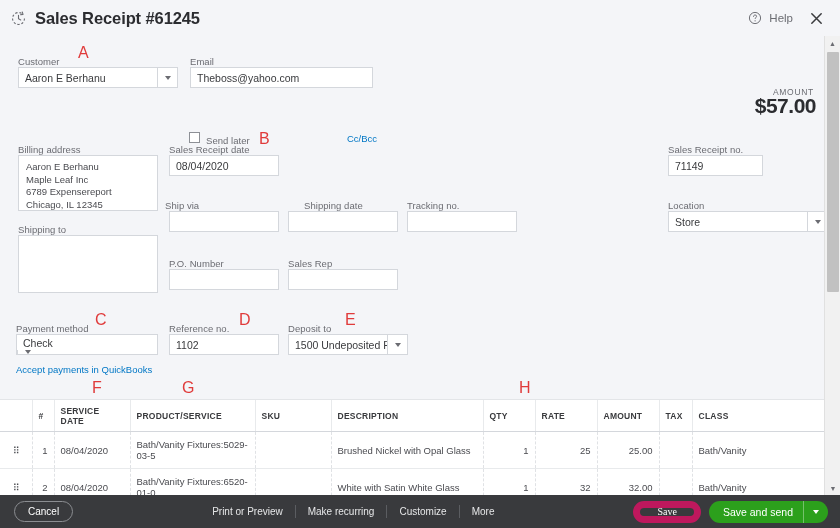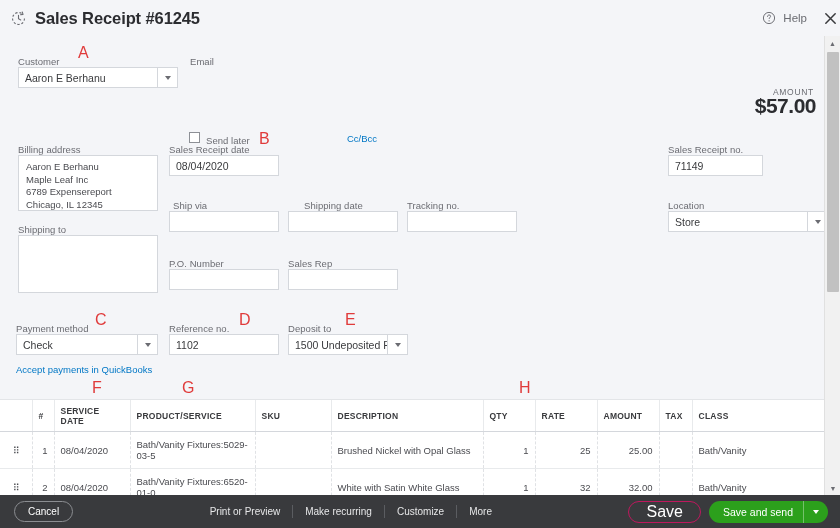--- a/index.html
+++ b/index.html
@@ -29,21 +29,21 @@
     display: flex; align-items: center; justify-content: center;
     color: #6b6c72;
   }
   .hdr-title {
     margin-left: 8px;
     font-size: 16.5px; font-weight: bold; letter-spacing: -0.1px;
     color: #2b2c30;
   }
   .hdr-right {
     margin-left: auto; display: flex; align-items: center; gap: 7px;
-    padding-right: 0; color: #6b6c72;
+    padding-right: 14px; color: #6b6c72;
   }
   .help-ico { width: 14px; height: 14px; display:block; }
   .help-txt { font-size: 11.5px; color: #6b6c72; }
   .close-x {
     width: 20px; height: 20px; margin-left: 6px;
     display: flex; align-items: center; justify-content: center;
     color: #393a3d;
   }
 
   
@@ -145,23 +145,23 @@
     background: transparent;
   }
   .mid-links { margin-left: auto; display: flex; align-items: center; }
   .mid-links .ml {
     color: #e6e7e8; font-size: 10px; padding: 0 12px;
     border-right: 1px solid #5b5d61; line-height: 13px;
   }
   .mid-links .ml:last-child { border-right: none; }
   .btn-save {
     margin-left: auto; height: 22px; padding: 0 17px;
-    border: 1px solid #be185d; border-radius: 11px;
-    color: #fff; font-size: 16px;
-    display: flex; align-items: center; background: transparent;
+    border: 7px solid #be185d; border-radius: 11px;
+    color: #fff; font-size: 10px;
+    display: flex; align-items: center; background: transparent; font-family: Liberation Serif, serif;
   }
   .btn-ss {
     margin-left: 8px; margin-right: 12px; height: 22px;
     border-radius: 11px; background: #2ca01c; color: #fff;
     font-size: 10.5px; display: flex; align-items: center;
   }
   .btn-ss .t { padding: 0 10px 0 14px; }
   .btn-ss .sep { width:1px; height:22px; background: rgba(255,255,255,.35); }
   .btn-ss .cv { padding: 0 9px; display:flex; align-items:center; }
   .caret-w {
@@ -221,38 +221,39 @@
 
     <div class="lbl" style="position:absolute; left:18px; top:20px;">Customer</div>
     <div class="dd" style="position:absolute; left:18px; top:31px; width:160px; height:21px;">
       <div class="val">Aaron E Berhanu</div>
       <div class="arw">
           <span class="caret"></span>
         </div>
     </div>
 
     <div class="lbl" style="position:absolute; left:190px; top:20px;">Email</div>
+    <div class="fld" style="position:absolute; left:190px; top:31px; width:183px; height:21px;">Theboss@yahoo.com</div>
 
     <span class="chk" style="position:absolute; left:189px; top:96px;"></span>
     <div class="lbl" style="position:absolute; left:206px; top:99px;">Send later</div>
     <div class="link" style="position:absolute; left:347px; top:97px;">Cc/Bcc</div>
 
     <div class="lbl" style="position:absolute; left:18px; top:108px;">Billing address</div>
     <div class="addrbox" style="left:18px; top:119px; width:140px; height:56px;">Aaron E Berhanu
 Maple Leaf Inc
 6789 Expensereport
 Chicago, IL  12345</div>
 
     <div class="lbl" style="position:absolute; left:18px; top:188px;">Shipping to</div>
     <div class="addrbox" style="left:18px; top:199px; width:140px; height:58px;"></div>
 
     <div class="lbl" style="position:absolute; left:169px; top:108px;">Sales Receipt date</div>
     <div class="fld" style="position:absolute; left:169px; top:119px; width:110px; height:21px;">08/04/2020</div>
 
-    <div class="lbl" style="position:absolute; left:173px; top:164px;">Ship via</div>
+    <div class="lbl" style="position:absolute; left:165px; top:164px;">Ship via</div>
     <div class="fld empty" style="position:absolute; left:169px; top:175px; width:110px; height:21px;"></div>
 
     <div class="lbl" style="position:absolute; left:304px; top:164px;">Shipping date</div>
     <div class="fld empty" style="position:absolute; left:288px; top:175px; width:110px; height:21px;"></div>
 
     <div class="lbl" style="position:absolute; left:407px; top:164px;">Tracking no.</div>
     <div class="fld empty" style="position:absolute; left:407px; top:175px; width:110px; height:21px;"></div>
 
     <div class="lbl" style="position:absolute; left:169px; top:222px;">P.O. Number</div>
     <div class="fld empty" style="position:absolute; left:169px; top:233px; width:110px; height:21px;"></div>
@@ -265,21 +266,21 @@
 
     <div class="lbl" style="position:absolute; left:668px; top:164px;">Location</div>
     <div class="dd" style="position:absolute; left:668px; top:175px; width:160px; height:21px;">
       <div class="val">Store</div>
       <div class="arw">
           <span class="caret"></span>
         </div>
     </div>
 
     <div class="lbl" style="position:absolute; left:16px; top:287px;">Payment method</div>
-    <div class="dd" style="position:absolute; left:16px; top:298px; width:142px; height:21px;">
+    <div class="dd" style="position:absolute; left:16px; top:298px; width:142px; height:21px;flex-direction:column;">
       <div class="val">Check</div>
       <div class="arw">
           <span class="caret"></span>
         </div>
     </div>
     <div class="link" style="position:absolute; left:16px; top:328px;">Accept payments in QuickBooks</div>
 
     <div class="lbl" style="position:absolute; left:169px; top:287px;">Reference no.</div>
     <div class="fld" style="position:absolute; left:169px; top:298px; width:110px; height:21px;">1102</div>
 

